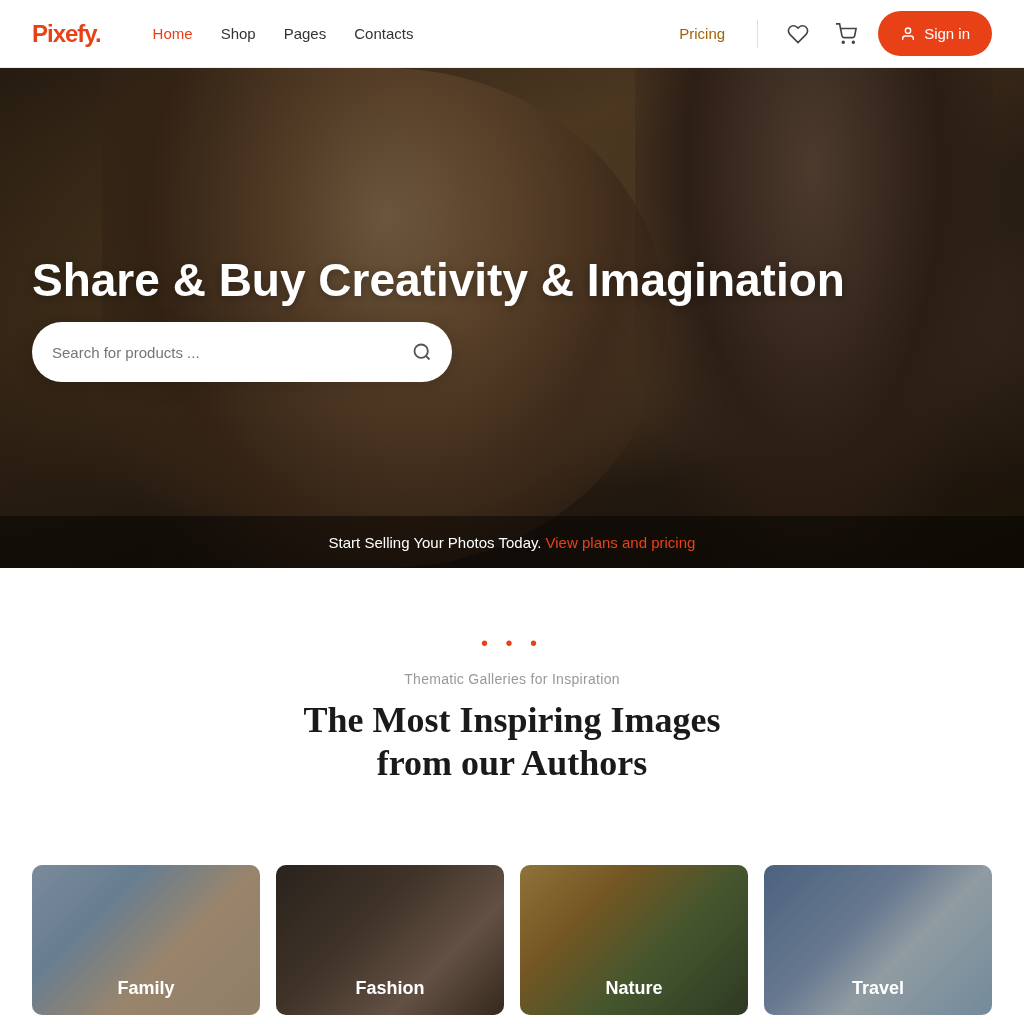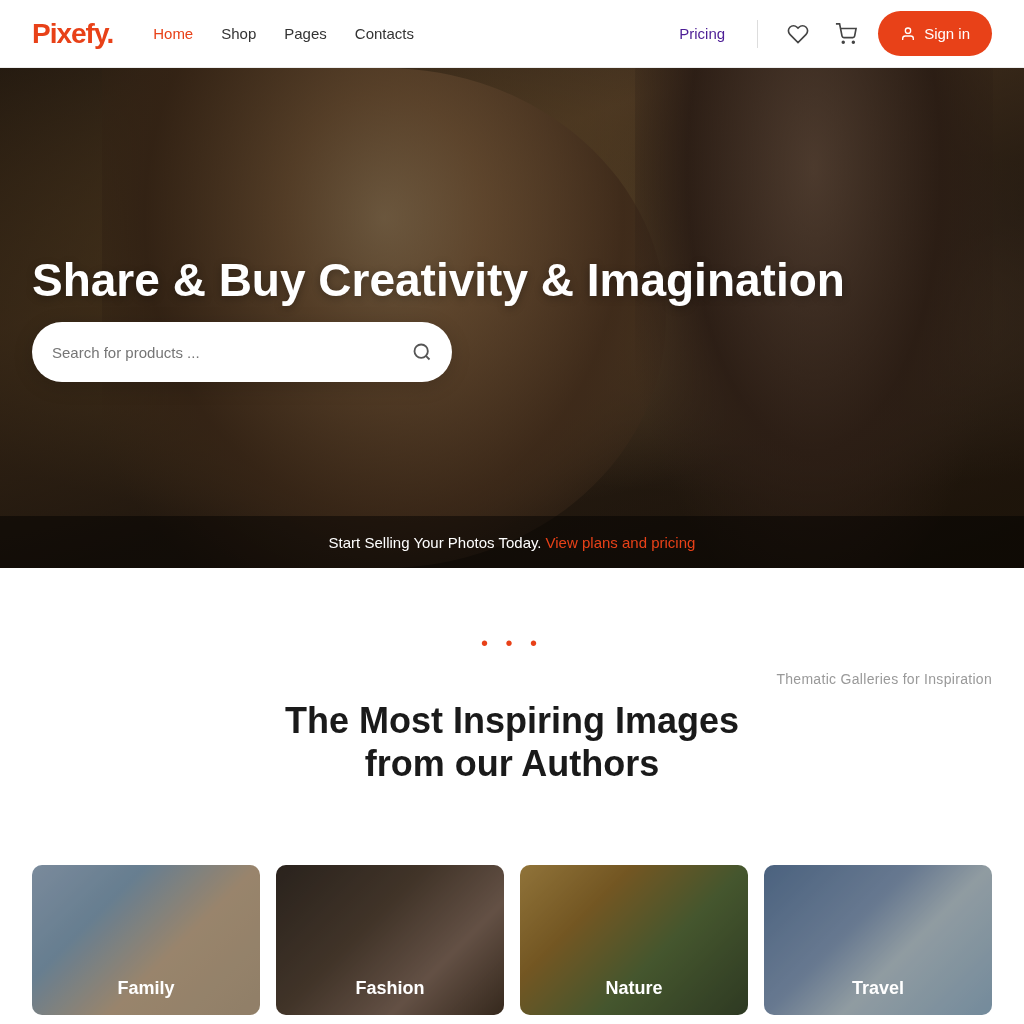--- a/index.html
+++ b/index.html
@@ -10,24 +10,24 @@
       display: flex;
       align-items: center;
       padding: 0 32px;
       height: 68px;
       background: #fff;
       border-bottom: 1px solid #eee;
       position: relative;
       z-index: 10;
     }
     .navbar-logo {
-      font-size: 28px;
+      font-size: 24px;
       font-weight: 800;
       color: #222;
-      margin-right: 40px;
+      margin-right: 52px;
       letter-spacing: -1px;
     }
     .navbar-logo span {
       color: #e84118;
     }
     .navbar-nav {
       display: flex;
       gap: 28px;
       align-items: center;
       flex: 1;
@@ -42,21 +42,21 @@
     .nav-link.active {
       color: #e84118;
     }
     .navbar-right {
       display: flex;
       align-items: center;
       gap: 16px;
     }
     .pricing-link {
       font-size: 15px;
-      color: #4c1d95;
+      color: #a16207;
       cursor: pointer;
       margin-right: 8px;
     }
     .divider-v {
       width: 1px;
       height: 28px;
       background: #ddd;
       margin: 0 8px;
     }
     .icon-btn {
@@ -210,28 +210,28 @@
       color: #e84118;
       font-size: 20px;
       letter-spacing: 6px;
       margin-bottom: 16px;
     }
     .section-subtitle {
       font-size: 14px;
       color: #999;
       margin-bottom: 12px;
       letter-spacing: 0.3px;
-      text-align: right;
     }
     .section-title {
       font-size: 36px;
       font-weight: 700;
       color: #1a1a1a;
       line-height: 1.2;
       margin-bottom: 40px;
+      font-family: Liberation Serif, serif;
     }
 
     
     .gallery-grid {
       display: grid;
       grid-template-columns: repeat(4, 1fr);
       gap: 16px;
       padding: 0 32px;
     }
     .gallery-card {

